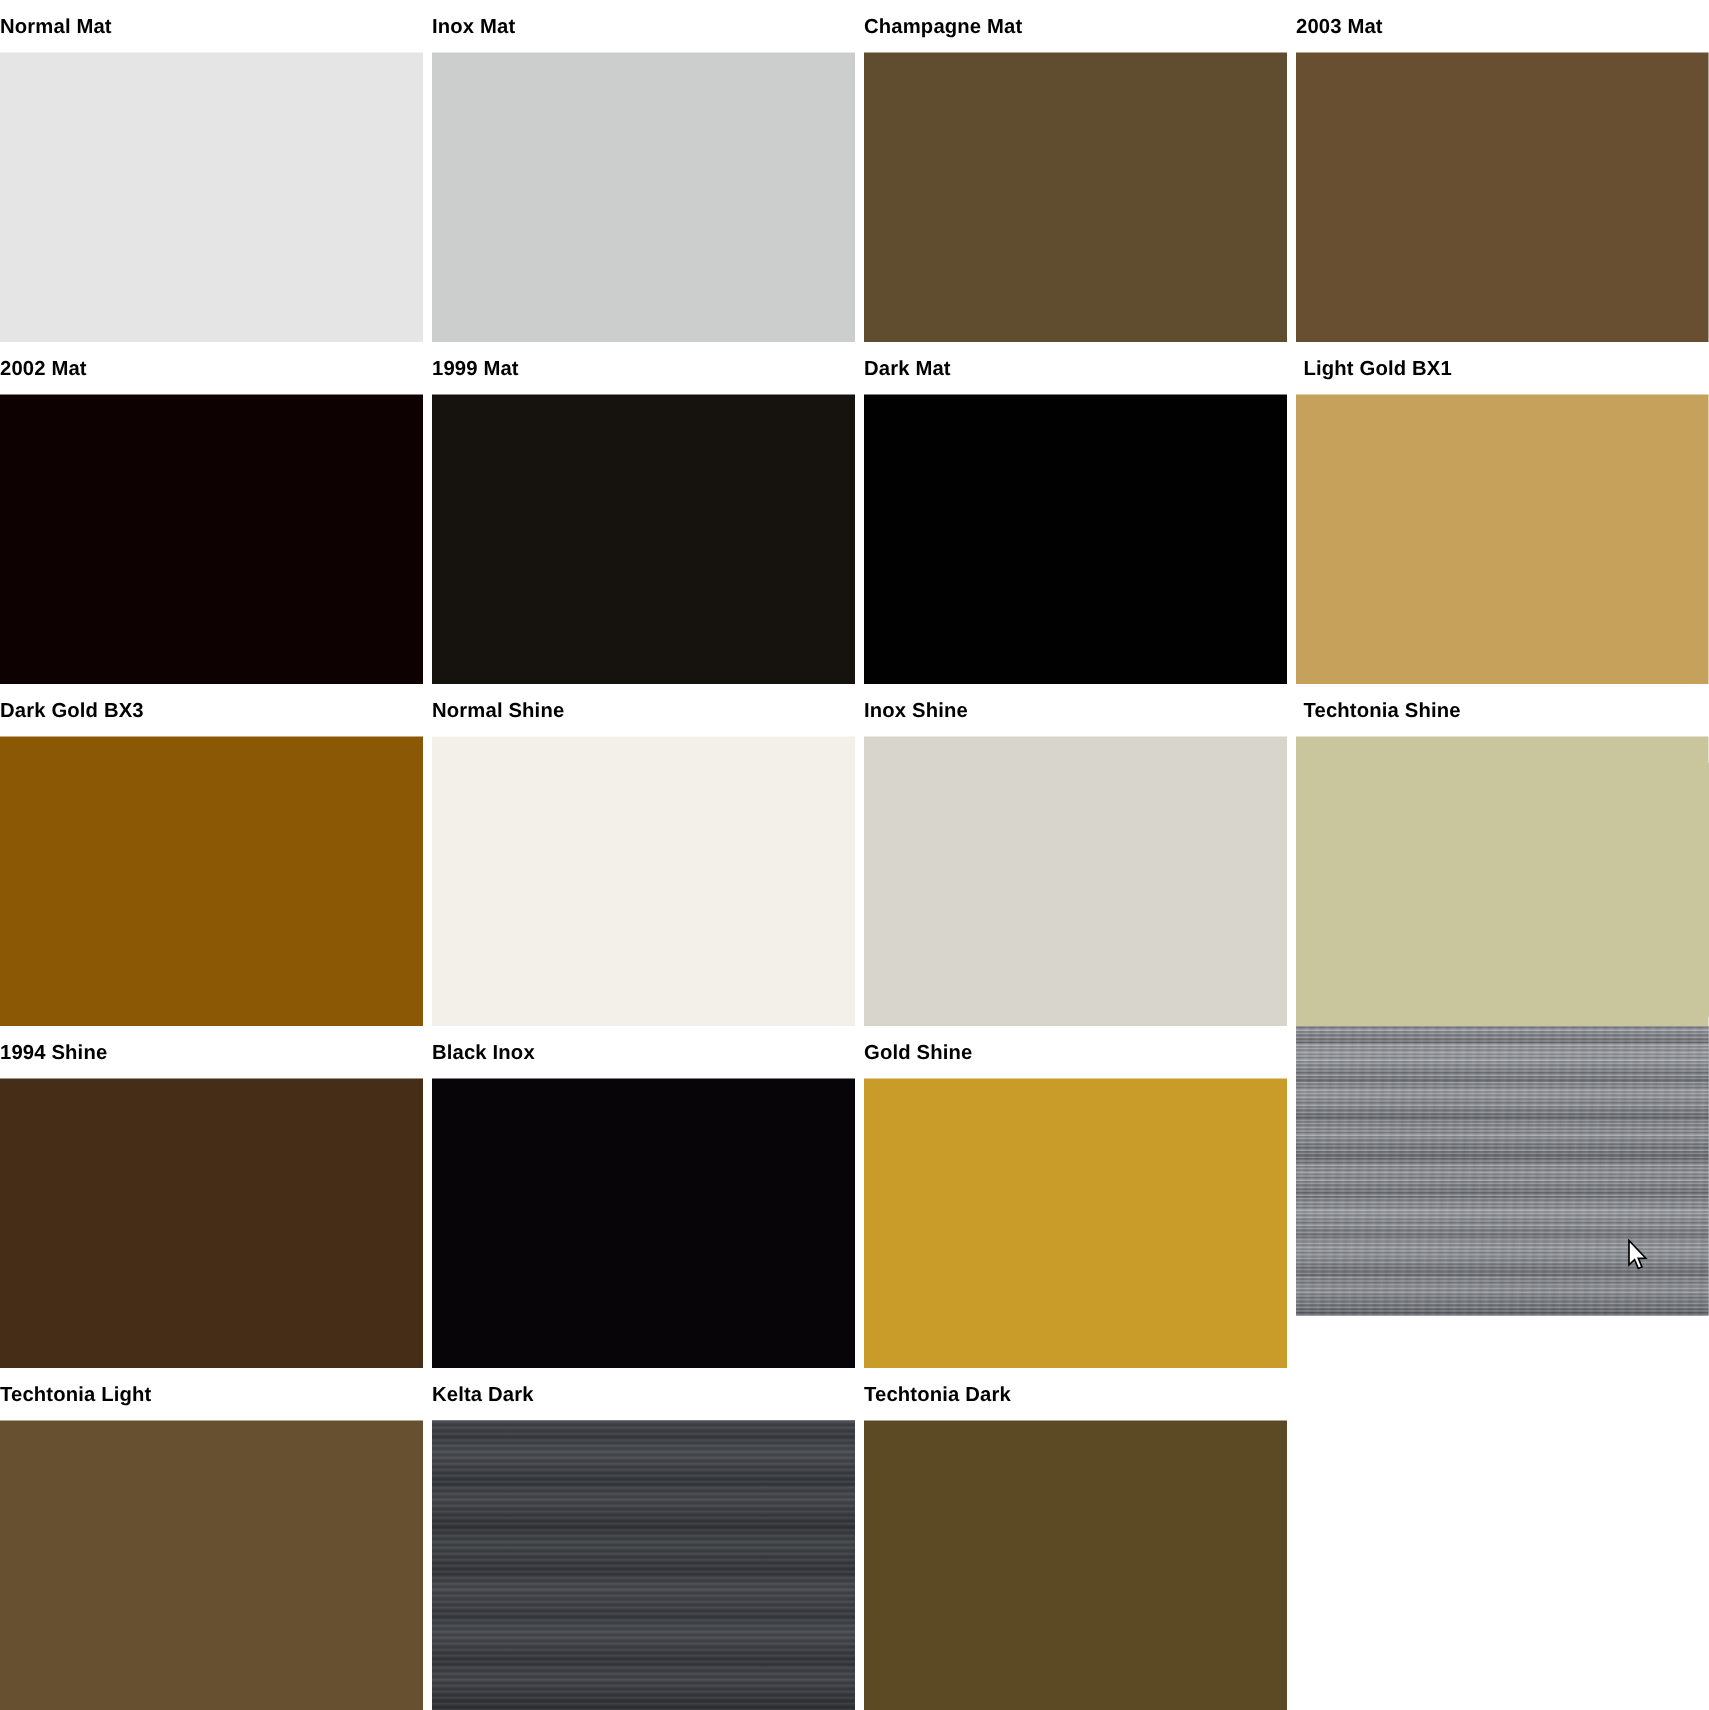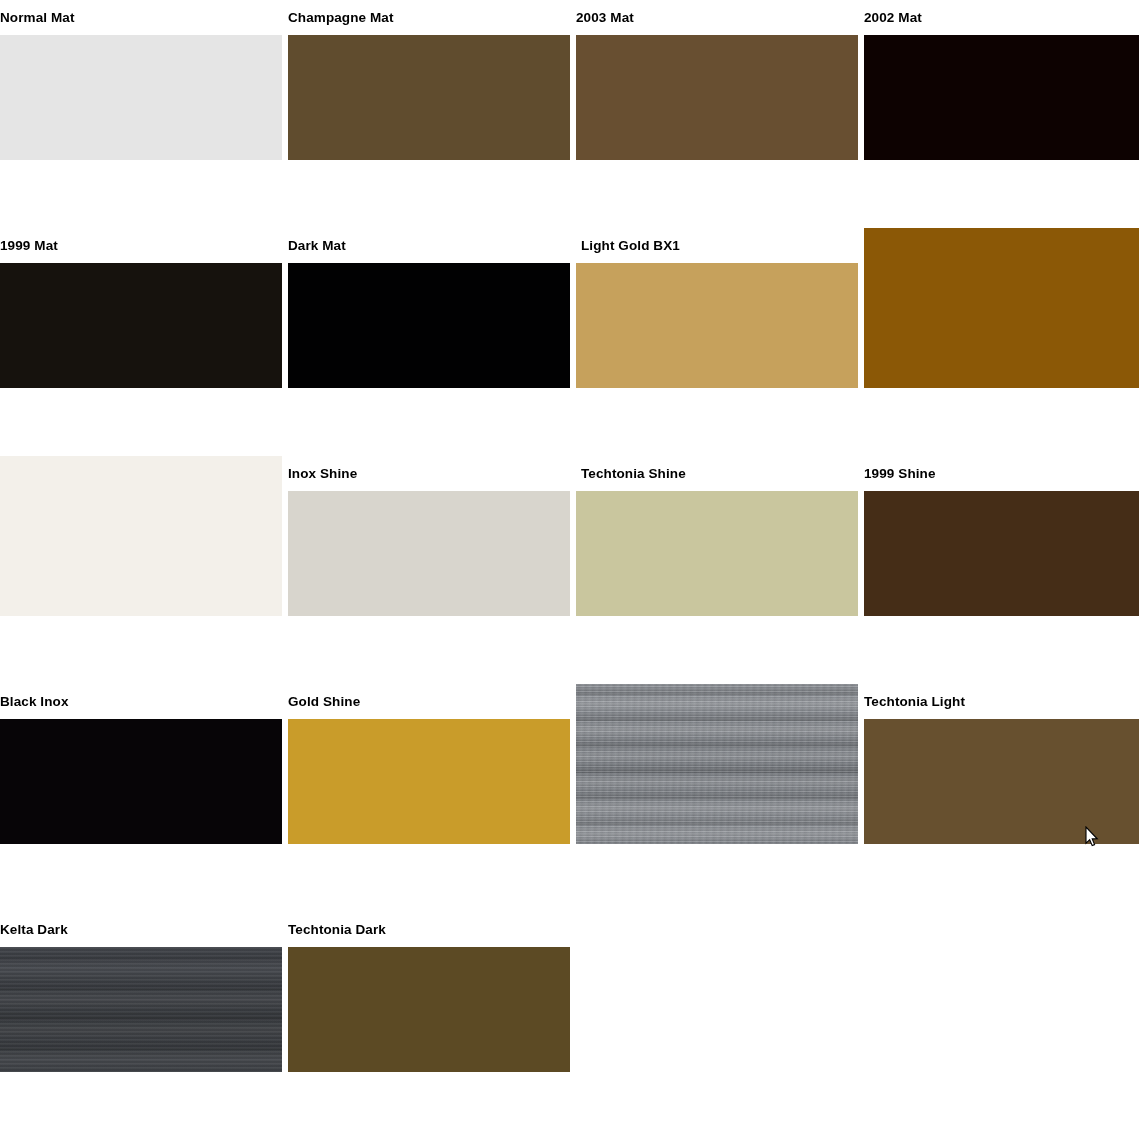--- a/index.html
+++ b/index.html
@@ -22,21 +22,21 @@
     row-gap: 0px;
     width: 1134px;
     margin: 0;
     padding: 0;
   }
 
   .swatch-cell {
     display: flex;
     flex-direction: column;
     width: 282px;
-    height: 160px;
+    height: 228px;
     overflow: hidden;
   }
 
   .swatch-label {
     height: 35px;
     line-height: 35px;
     font-size: 13.5px;
     font-weight: bold;
     color: #000000;
     letter-spacing: 0.1px;
@@ -104,20 +104,24 @@
 </style>
 </head>
 <body>
 
 <div id="swatch-grid">
     <div class="swatch-cell">
       <div class="swatch-label">Normal Mat</div>
       <div class="swatch-chip" style="background-color: rgb(229, 229, 229);"></div>
     </div>
     <div class="swatch-cell">
+      <div class="swatch-label">Inox Mat</div>
+      <div class="swatch-chip" style="background-color: rgb(204, 206, 206);"></div>
+    </div>
+    <div class="swatch-cell">
       <div class="swatch-label">Champagne Mat</div>
       <div class="swatch-chip" style="background-color: rgb(96, 76, 46);"></div>
     </div>
     <div class="swatch-cell">
       <div class="swatch-label">2003 Mat</div>
       <div class="swatch-chip" style="background-color: rgb(104, 79, 49);"></div>
     </div>
     <div class="swatch-cell">
       <div class="swatch-label">2002 Mat</div>
       <div class="swatch-chip" style="background-color: rgb(13, 2, 1);"></div>
@@ -128,35 +132,37 @@
     </div>
     <div class="swatch-cell">
       <div class="swatch-label">Dark Mat</div>
       <div class="swatch-chip" style="background-color: rgb(1, 1, 2);"></div>
     </div>
     <div class="swatch-cell">
       <div class="swatch-label indent">Light Gold BX1</div>
       <div class="swatch-chip" style="background-color: rgb(198, 161, 92);"></div>
     </div>
     <div class="swatch-cell">
+      <div class="swatch-label">Dark Gold BX3</div>
       <div class="swatch-chip" style="background-color: rgb(139, 88, 6);"></div>
     </div>
     <div class="swatch-cell">
+      <div class="swatch-label">Normal Shine</div>
       <div class="swatch-chip" style="background-color: rgb(243, 240, 234);"></div>
     </div>
     <div class="swatch-cell">
       <div class="swatch-label">Inox Shine</div>
       <div class="swatch-chip" style="background-color: rgb(216, 213, 205);"></div>
     </div>
     <div class="swatch-cell">
       <div class="swatch-label indent">Techtonia Shine</div>
       <div class="swatch-chip" style="background-color: rgb(201, 198, 158);"></div>
     </div>
     <div class="swatch-cell">
-      <div class="swatch-label">1999 Shine</div>
+      <div class="swatch-label">1994 Shine</div>
       <div class="swatch-chip" style="background-color: rgb(69, 45, 23);"></div>
     </div>
     <div class="swatch-cell">
       <div class="swatch-label">Black Inox</div>
       <div class="swatch-chip" style="background-color: rgb(7, 5, 7);"></div>
     </div>
     <div class="swatch-cell">
       <div class="swatch-label">Gold Shine</div>
       <div class="swatch-chip" style="background-color: rgb(201, 156, 42);"></div>
     </div>

